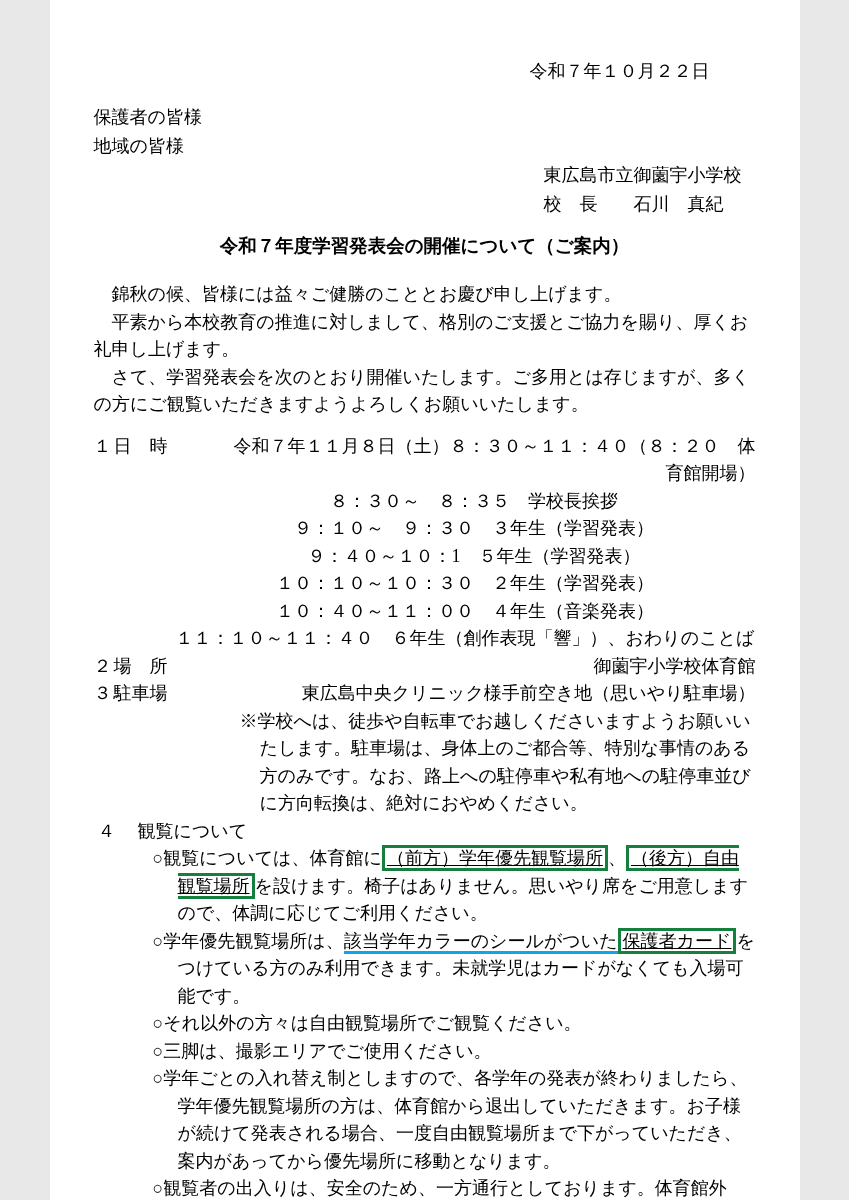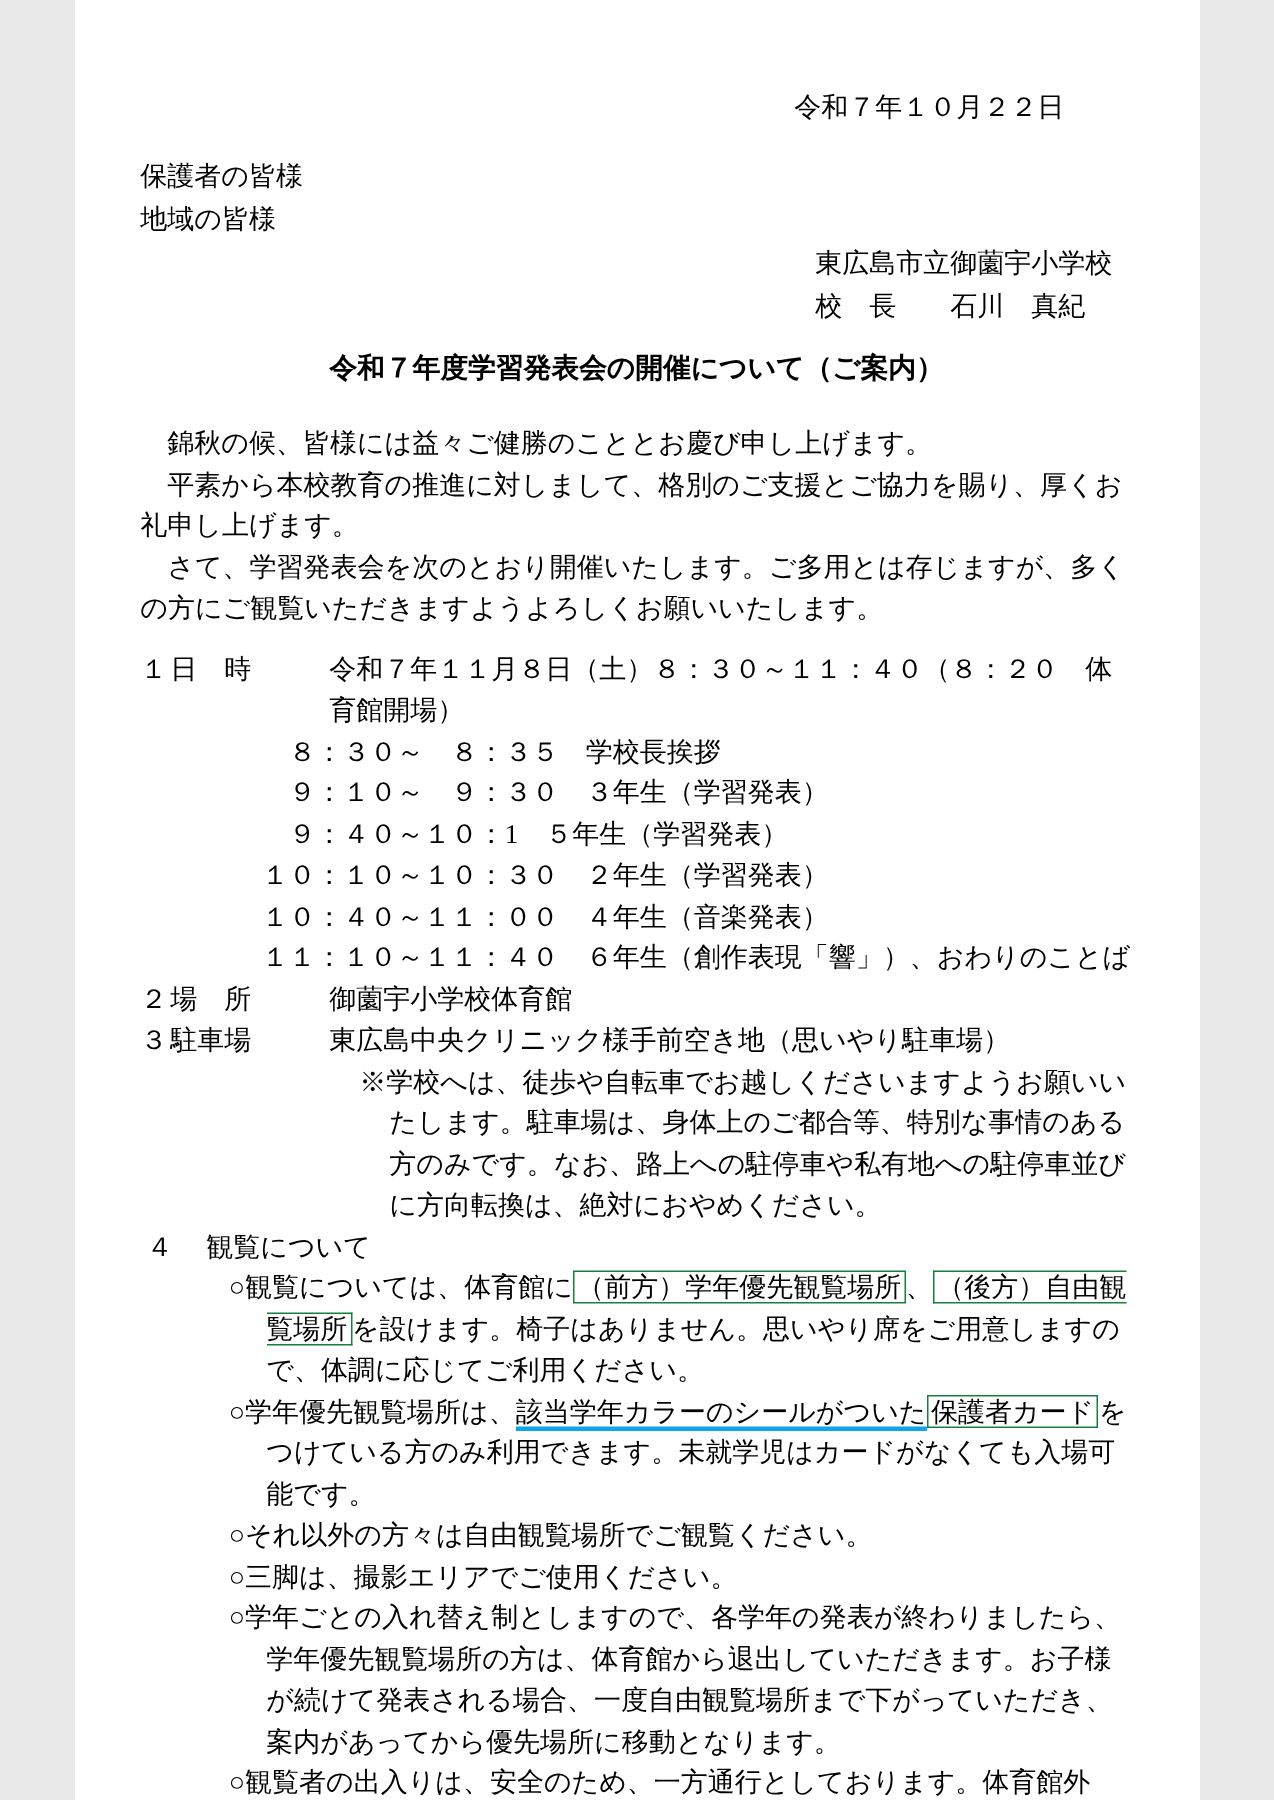--- a/index.html
+++ b/index.html
@@ -30,32 +30,32 @@
   
   .doc-title {
     text-align: center;
     font-weight: bold;
     font-size: 18.5px;
     margin-top: 13px;
     line-height: 28px;
   }
 
   
-  .greeting { margin-top: 22px; }
+  .greeting { margin-top: 22px; font-family: Liberation Mono, monospace; }
   .greeting p { line-height: 27.5px; }
 
   
   .item-row { display: flex; margin-top: 0; line-height: 27.5px; }
   .item-row.first { margin-top: 13px; }
   .item-num { width: 20px; flex: 0 0 auto; }
   .item-label { width: 106px; flex: 0 0 auto; }
-  .item-value { flex: 1; }
+  .item-value { flex: 1; text-align: right; }
 
   
-  .schedule { margin-left: 81px; }
+  .schedule { margin-left: 81px; text-align: center; }
   .sched-row { line-height: 27.5px; }
   .sched-time { white-space: pre; }
   .sched-event { margin-left: 18px; }
   .item1-note { margin-left: 172px; line-height: 27.5px; }
 
   .parking-note {
     margin-left: 146px;
     padding-left: 20px;
     text-indent: -20px;
     line-height: 27.5px;
@@ -69,22 +69,23 @@
 
   
   .bullet {
     margin-left: 59px;
     padding-left: 25px;
     text-indent: -25px;
     line-height: 27.5px;
   }
 
   .boxed {
-    border: 1px solid #15803d;
+    border: 3px solid #15803d;
     padding: 0 2px;
+    text-decoration: underline;
   }
   .u-line {
     border-bottom: 3px solid #0ea5e9;
     padding-bottom: 0px;
   }
 </style>
 </head>
 <body>
 
 <div class="page">

